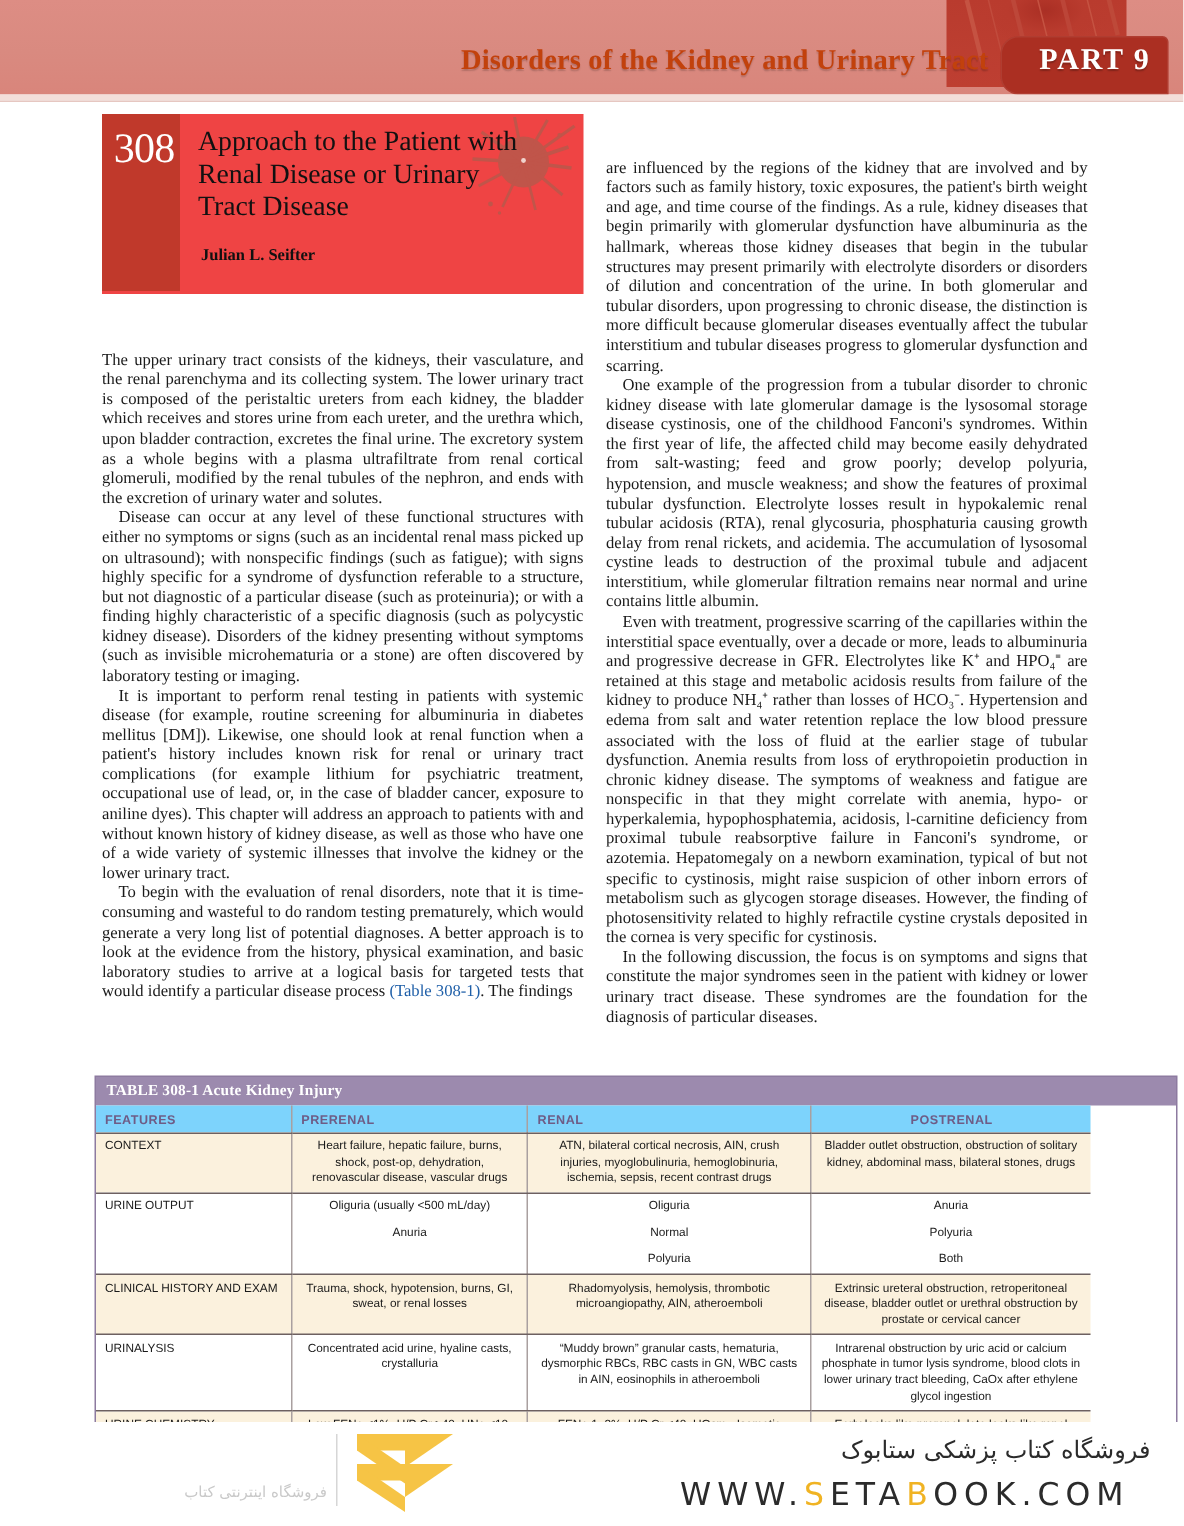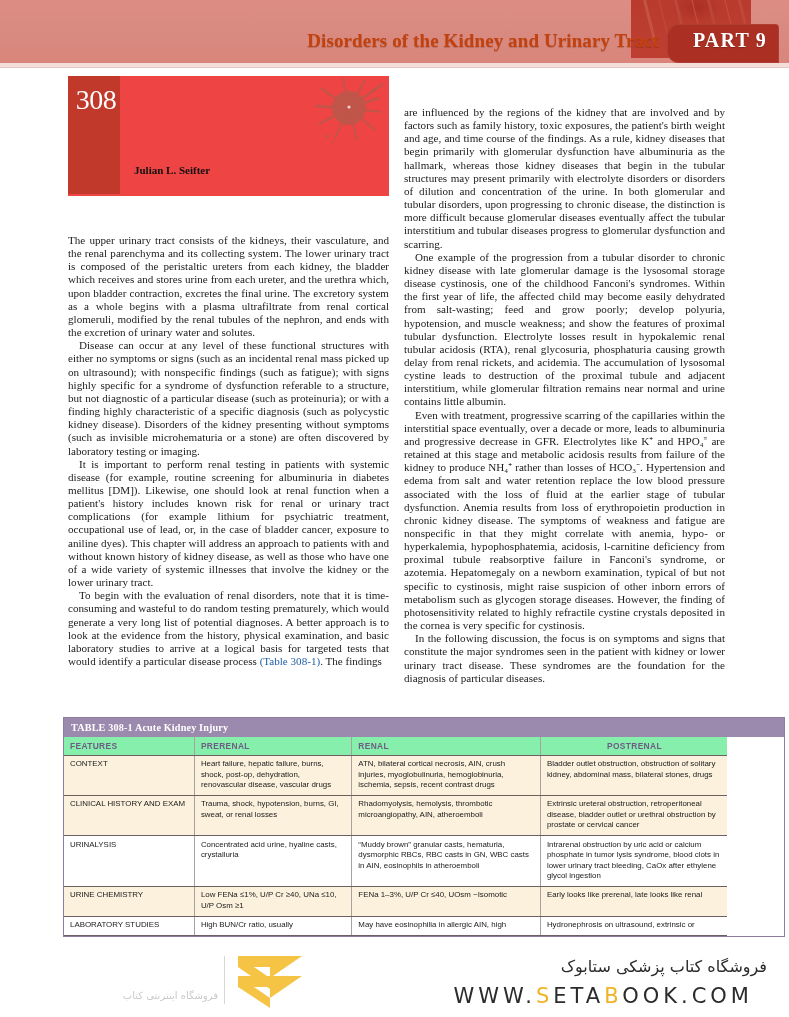--- a/index.html
+++ b/index.html
@@ -165,21 +165,21 @@
     font-family: "Liberation Serif", serif;
     letter-spacing: .15px;
   }
   table.t {
     border-collapse: collapse;
     width: 663px;
     table-layout: fixed;
     font-family: "Liberation Sans", sans-serif;
   }
   table.t th {
-    background: #86efac;
+    background: #7dd3fc;
     color: #6e5c86;
     font-size: 8.4px;
     font-weight: bold;
     text-align: left;
     letter-spacing: .35px;
     padding: 4px 5px 4px 6px;
     border-right: 1px solid #a9a0a0;
     border-bottom: 1px solid #6d6060;
     vertical-align: bottom;
   }
@@ -189,21 +189,21 @@
     line-height: 10.6px;
     color: #1a1a1a;
     padding: 3.5px 6px 4px 6px;
     border-right: 1px solid #a9a0a0;
     border-bottom: 1px solid #6d6060;
     vertical-align: top;
   }
   table.t td:last-child { border-right: none; }
   tr.odd td  { background: #fbf1dd; }
   tr.even td { background: #ffffff; }
-  .cellline { display: block; }
+  .cellline { display: block; text-align: center; }
   .cellline + .cellline { margin-top: 7px; }
 
   
   .watermark {
     position: absolute;
     left: 0; top: 948px;
     width: 789px; height: 69px;
     background: #ffffff;
   }
   .wm-chevrons {
@@ -290,20 +290,21 @@
       <path d="M36 30 L30 0" stroke="#c0554a" stroke-width="2" fill="none"></path>
       <path d="M36 30 L52 2" stroke="#c0554a" stroke-width="2" fill="none"></path>
       <circle cx="14" cy="58" r="1.6"></circle>
       <circle cx="20" cy="64" r="1.1"></circle>
       <circle cx="60" cy="12" r="1.4"></circle>
     </g>
     <circle cx="36" cy="29" r="1.6" fill="#f0d3cd"></circle>
   </svg>
   <div class="chapter-num-box"></div>
   <div class="chapter-num">308</div>
+  <div class="chapter-title">Approach to the Patient with Renal Disease or Urinary Tract Disease</div>
   <div class="chapter-author">Julian L. Seifter</div>
 </div>
 
 <div class="col col-left">
   <p class="first">The upper urinary tract consists of the kidneys, their vasculature, and the renal parenchyma and its collecting system. The lower urinary tract is composed of the peristaltic ureters from each kidney, the bladder which receives and stores urine from each ureter, and the urethra which, upon bladder contraction, excretes the final urine. The excretory system as a whole begins with a plasma ultrafiltrate from renal cortical glomeruli, modified by the renal tubules of the nephron, and ends with the excretion of urinary water and solutes.</p>
   <p>Disease can occur at any level of these functional structures with either no symptoms or signs (such as an incidental renal mass picked up on ultrasound); with nonspecific findings (such as fatigue); with signs highly specific for a syndrome of dysfunction referable to a structure, but not diagnostic of a particular disease (such as proteinuria); or with a finding highly characteristic of a specific diagnosis (such as polycystic kidney disease). Disorders of the kidney presenting without symptoms (such as invisible microhematuria or a stone) are often discovered by laboratory testing or imaging.</p>
   <p>It is important to perform renal testing in patients with systemic disease (for example, routine screening for albuminuria in diabetes mellitus [DM]). Likewise, one should look at renal function when a patient's history includes known risk for renal or urinary tract complications (for example lithium for psychiatric treatment, occupational use of lead, or, in the case of bladder cancer, exposure to aniline dyes). This chapter will address an approach to patients with and without known history of kidney disease, as well as those who have one of a wide variety of systemic illnesses that involve the kidney or the lower urinary tract.</p>
   <p><span>To begin with the evaluation of renal disorders, note that it is time-consuming and wasteful to do random testing prematurely, which would generate a very long list of potential diagnoses. A better approach is to look at the evidence from the history, physical examination, and basic laboratory studies to arrive at a logical basis for targeted tests that would identify a particular disease process </span><span class="xref">(Table 308-1)</span><span>. The findings</span></p>
 </div>
 
@@ -337,20 +338,37 @@
           <td>
             <span class="cellline">Heart failure, hepatic failure, burns, shock, post-op, dehydration, renovascular disease, vascular drugs</span>
           </td>
           <td>
             <span class="cellline">ATN, bilateral cortical necrosis, AIN, crush injuries, myoglobulinuria, hemoglobinuria, ischemia, sepsis, recent contrast drugs</span>
           </td>
           <td>
             <span class="cellline">Bladder outlet obstruction, obstruction of solitary kidney, abdominal mass, bilateral stones, drugs</span>
           </td>
         </tr>
+        <tr class="even">
+          <td>URINE OUTPUT</td>
+          <td>
+            <span class="cellline">Oliguria (usually &lt;500 mL/day)</span>
+            <span class="cellline">Anuria</span>
+          </td>
+          <td>
+            <span class="cellline">Oliguria</span>
+            <span class="cellline">Normal</span>
+            <span class="cellline">Polyuria</span>
+          </td>
+          <td>
+            <span class="cellline">Anuria</span>
+            <span class="cellline">Polyuria</span>
+            <span class="cellline">Both</span>
+          </td>
+        </tr>
         <tr class="odd">
           <td>CLINICAL HISTORY AND EXAM</td>
           <td>
             <span class="cellline">Trauma, shock, hypotension, burns, GI, sweat, or renal losses</span>
           </td>
           <td>
             <span class="cellline">Rhadomyolysis, hemolysis, thrombotic microangiopathy, AIN, atheroemboli</span>
           </td>
           <td>
             <span class="cellline">Extrinsic ureteral obstruction, retroperitoneal disease, bladder outlet or urethral obstruction by prostate or cervical cancer</span>

